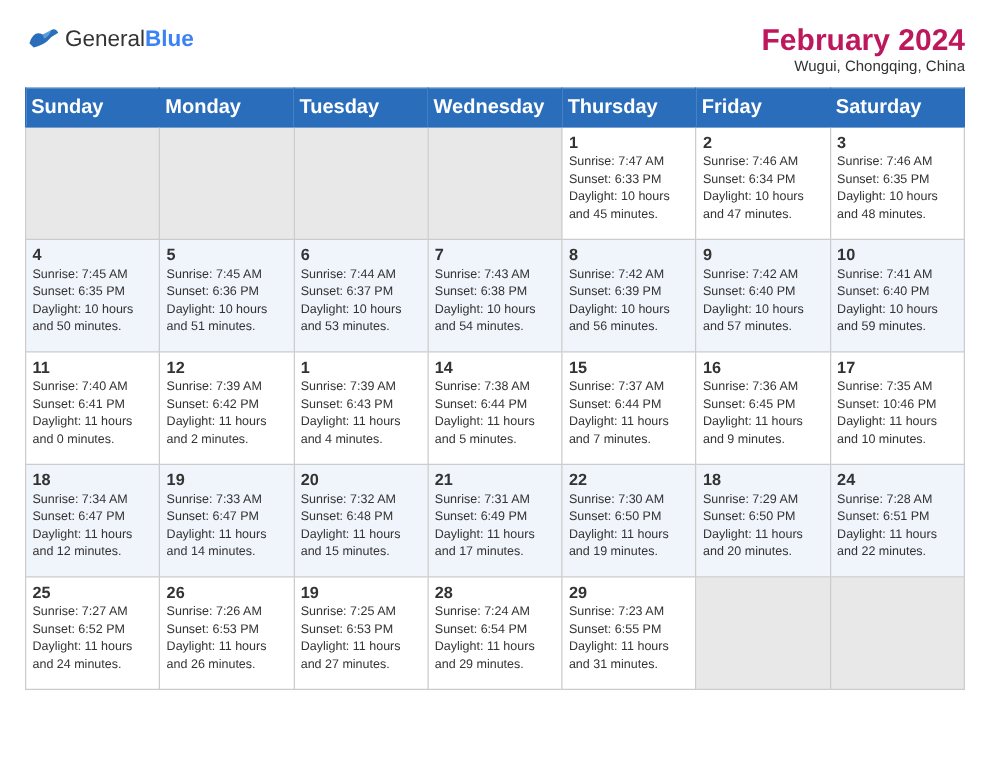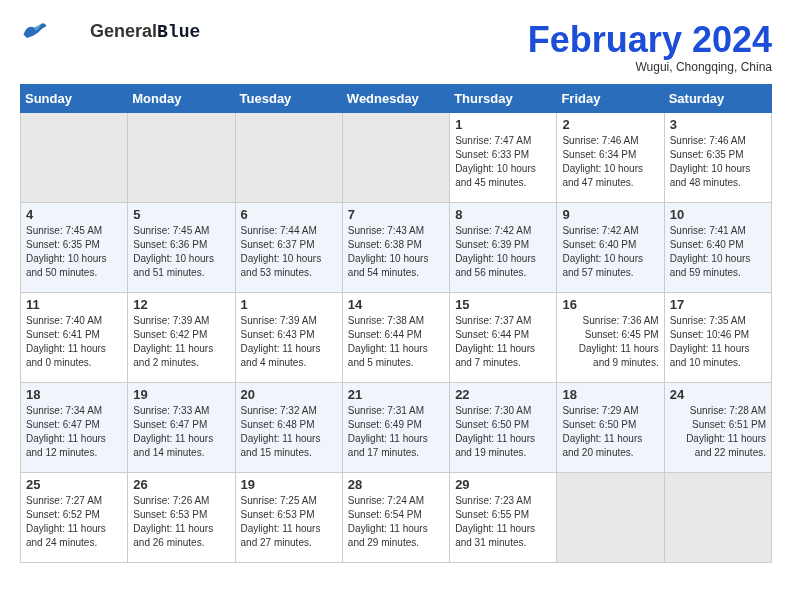--- a/index.html
+++ b/index.html
@@ -16,56 +16,54 @@
       align-items: flex-start;
       margin-bottom: 10px;
     }
     .logo {
       display: flex;
       align-items: center;
       gap: 4px;
     }
     .logo-text-general {
       font-size: 18px;
-      font-weight: bold;
-      color: #333;
-      margin-left: 38px;
+      font-weight: normal;
+      color: #333;
     }
     .logo-text-blue {
       font-size: 18px;
       font-weight: bold;
-      color: #0f172a;
-      font-family: Liberation Mono, monospace;
+      color: #3b82f6;
     }
     .logo-bird {
       width: 28px;
       height: 22px;
     }
     .title-area {
       text-align: right;
     }
     .month-year {
-      font-size: 36px;
+      font-size: 24px;
       font-weight: bold;
-      color: #1d4ed8;
+      color: #be185d;
       line-height: 1.1;
     }
     .location {
       font-size: 12px;
       color: #333;
     }
     table {
       width: 100%;
       border-collapse: collapse;
       table-layout: fixed;
     }
     thead th {
       background-color: #2a6ebb;
       color: #fff;
-      font-size: 13px;
+      font-size: 16px;
       font-weight: bold;
       padding: 6px 4px;
       text-align: left;
       border: 1px solid #2a6ebb;
     }
     tbody td {
       border: 1px solid #ccc;
       vertical-align: top;
       padding: 4px 5px;
       height: 90px;
@@ -233,21 +231,21 @@
         </td>
         <td>
           <span class="day-num">15</span>
           <div class="day-info" style="white-space: pre-line;">Sunrise: 7:37 AM
 Sunset: 6:44 PM
 Daylight: 11 hours
 and 7 minutes.</div>
         </td>
         <td>
           <span class="day-num">16</span>
-          <div class="day-info" style="white-space: pre-line; text-align: right;">Sunrise: 7:36 AM
+          <div class="day-info" style="white-space: pre-line;">Sunrise: 7:36 AM
 Sunset: 6:45 PM
 Daylight: 11 hours
 and 9 minutes.</div>
         </td>
         <td>
           <span class="day-num">17</span>
           <div class="day-info" style="white-space: pre-line;">Sunrise: 7:35 AM
 Sunset: 10:46 PM
 Daylight: 11 hours
 and 10 minutes.</div>
@@ -291,21 +289,21 @@
         </td>
         <td>
           <span class="day-num">18</span>
           <div class="day-info" style="white-space: pre-line;">Sunrise: 7:29 AM
 Sunset: 6:50 PM
 Daylight: 11 hours
 and 20 minutes.</div>
         </td>
         <td>
           <span class="day-num">24</span>
-          <div class="day-info" style="white-space: pre-line; text-align: right;">Sunrise: 7:28 AM
+          <div class="day-info" style="white-space: pre-line;">Sunrise: 7:28 AM
 Sunset: 6:51 PM
 Daylight: 11 hours
 and 22 minutes.</div>
         </td>
       </tr>
       <tr>
         <td>
           <span class="day-num">25</span>
           <div class="day-info" style="white-space: pre-line;">Sunrise: 7:27 AM
 Sunset: 6:52 PM

